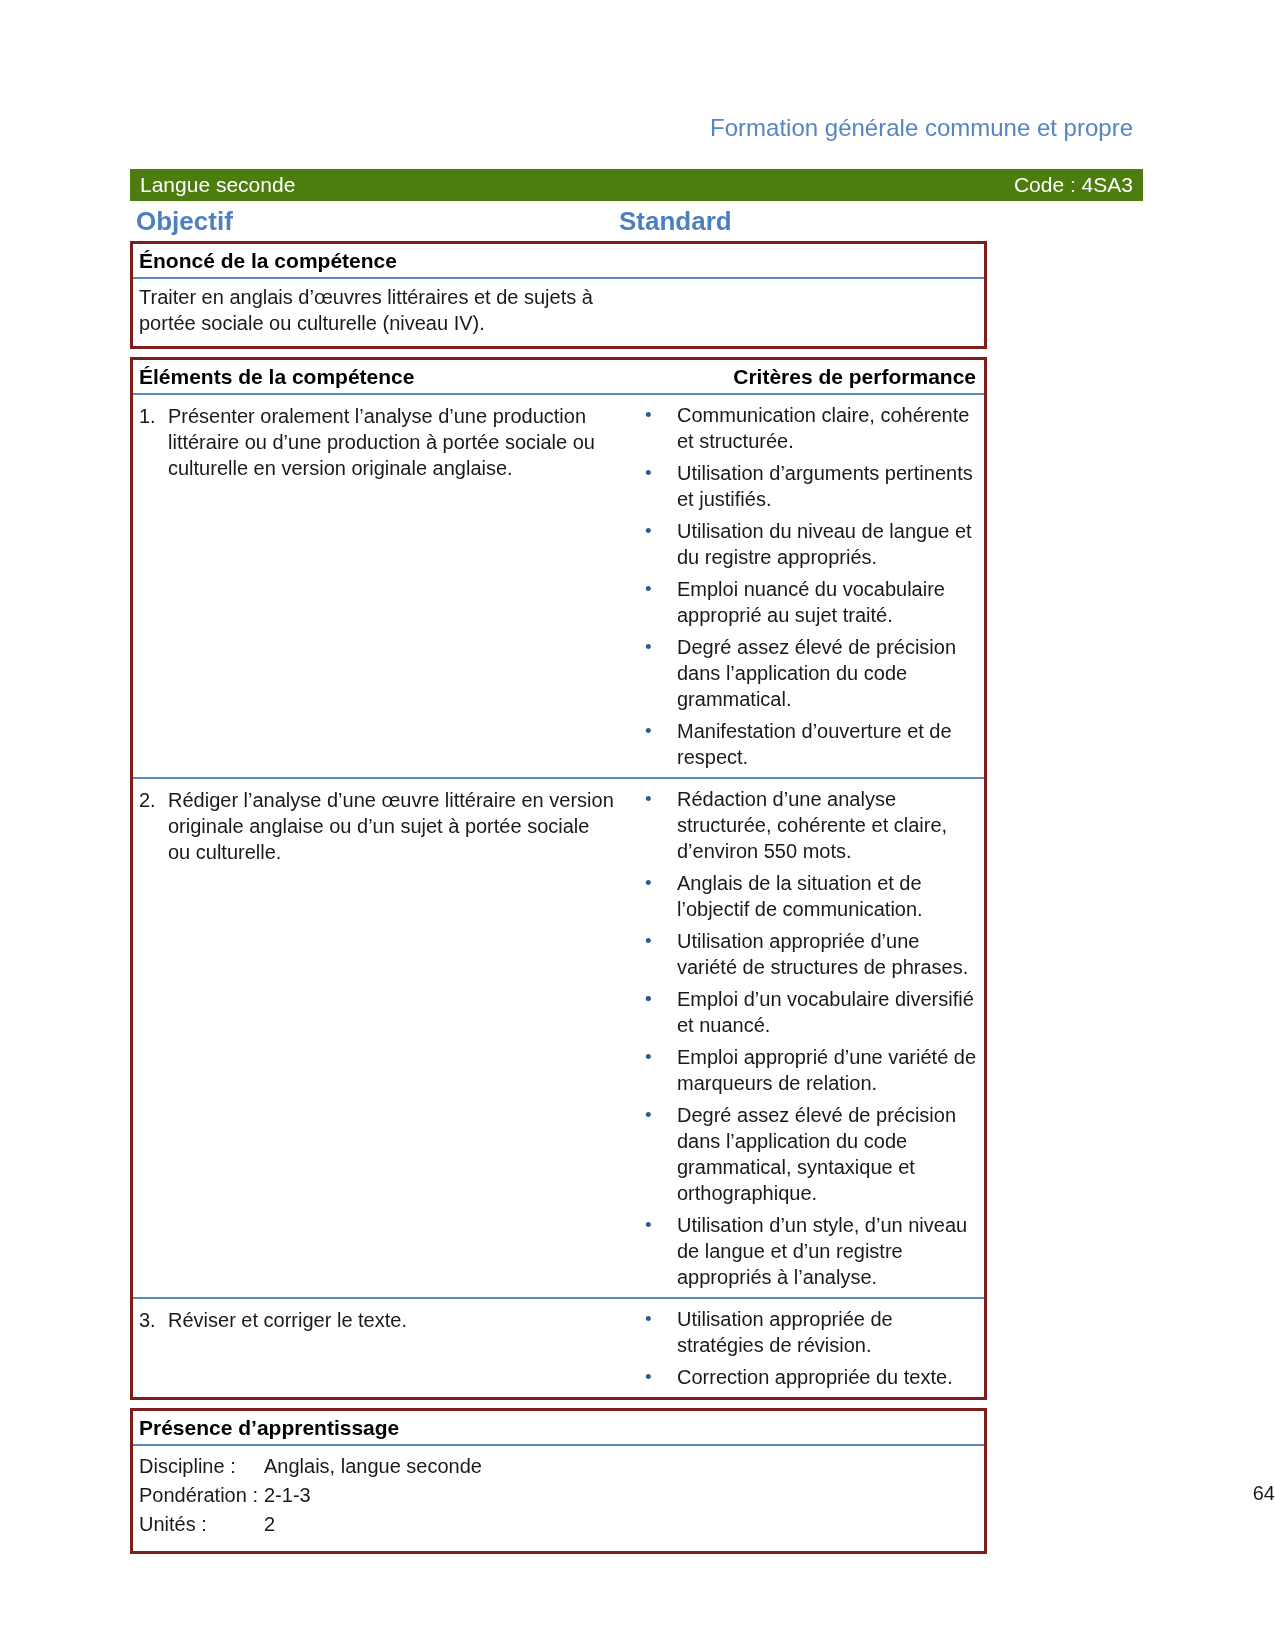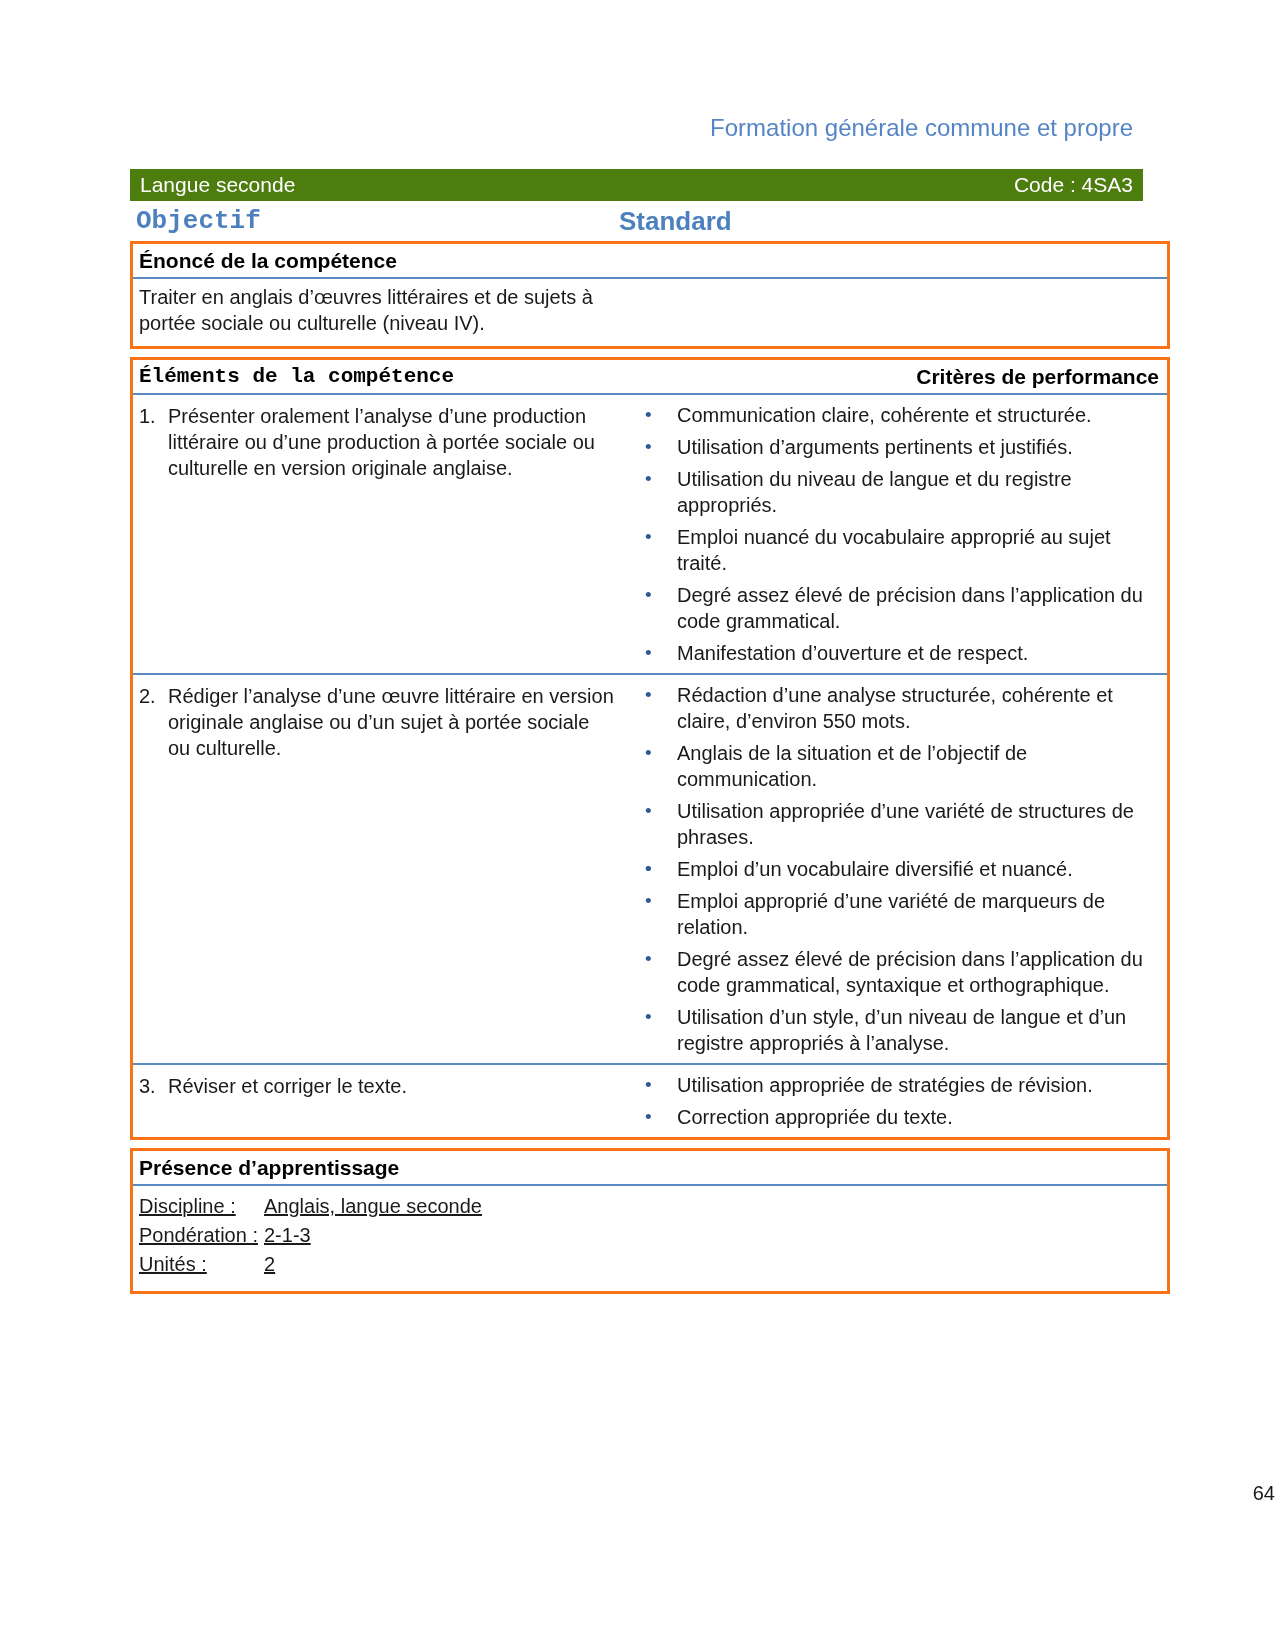--- a/index.html
+++ b/index.html
@@ -42,38 +42,38 @@
 
   
   .obj-row {
     display:flex;
     align-items:center;
     height:40px;
     font-size:26px;
     font-weight:bold;
     color:#4C80BE;
   }
-  .obj-row .col1 { width:489px; padding-left:6px;font-family:Liberation Mono, monospace; }
+  .obj-row .col1 { width:489px; padding-left:6px; }
 
   
   .tbl {
-    border:3px solid #f97316;
-    width:1040px;
+    border:3px solid #7f1d1d;
+    width:857px;
   }
   .tbl + .tbl, .tbl-gap { margin-top:8px; }
   .tbl-header {
     font-weight:bold;
     font-size:21px;
     color:#000;
     padding:4px 8px 3px 6px;
     border-bottom:2px solid #5A89C2;
     line-height:26px;
   }
   .tbl-header.split { display:flex; padding:0; }
-  .tbl-header.split .h1 { width:489px; padding:4px 8px 3px 6px;font-family:Liberation Mono, monospace; }
+  .tbl-header.split .h1 { width:489px; padding:4px 8px 3px 6px; }
   .tbl-header.split .h2 { flex:1; padding:4px 8px 3px 23px;text-align:right; }
 
   
   .enonce-body {
     padding:5px 8px 10px 6px;
     font-size:20px;
     line-height:26px;
   }
   .enonce-body .txt { max-width:505px; }
 
@@ -97,21 +97,21 @@
   }
   ul.criteria li:last-child { margin-bottom:0; }
   ul.criteria .bullet {
     position:absolute;
     left:23px; top:0;
     color:#2E5B97;
     font-size:19px;
   }
 
   
-  .act-body { padding:6px 8px 12px 6px;text-decoration:underline; }
+  .act-body { padding:6px 8px 12px 6px; }
   .fld { display:flex; font-size:20px; line-height:29px; }
   .fld .lbl { width:125px; flex:none; }
 
   .page-number {
     position:absolute;
     left:0; top:1482px;
     width:1275px;
     text-align:right;
     font-size:20px;
     color:#1a1a1a;

